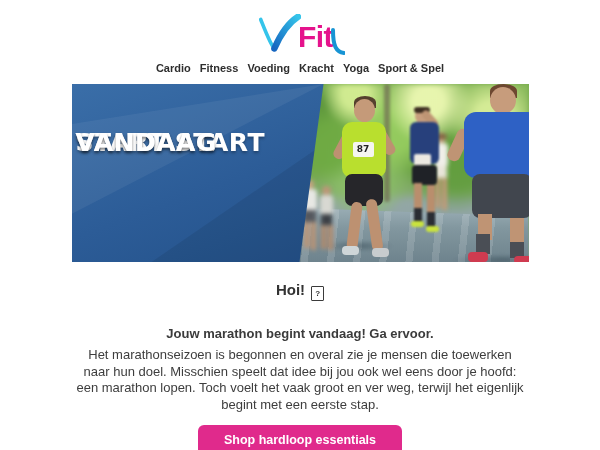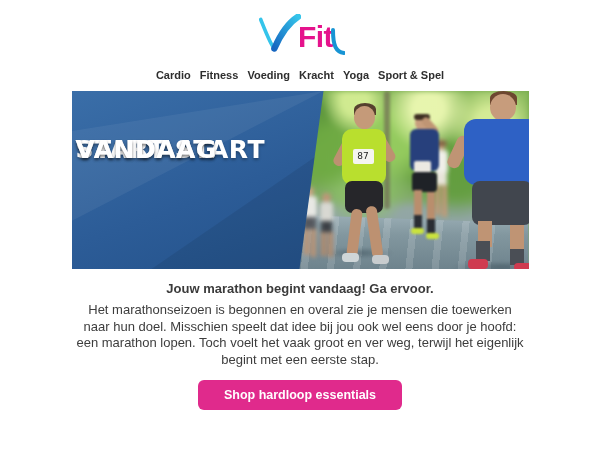--- a/index.html
+++ b/index.html
@@ -8,21 +8,21 @@
 
   
   .logo-row{padding-top:12px;height:50px;display:flex;justify-content:center;align-items:center;}
   .logo{display:flex;align-items:center;text-decoration:none;}
   .logo-swoosh{margin-right:-3px;margin-top:-6px;}
   .logo-fit{font-size:30px;font-weight:bold;letter-spacing:-0.5px;color:var(--color-brand_pink,#e5138c);}
   .logo-winkel{font-size:30px;font-weight:bold;letter-spacing:-0.5px;color:var(--color-brand_blue,#1794d4);}
   .logo-tail{margin-left:-2px;margin-bottom:-12px;}
 
   
-  .nav{margin-top:7px;font-size:11px;font-weight:bold;color:var(--color-nav_dark,#2e2e2e);}
+  .nav{font-size:11px;font-weight:bold;color:var(--color-nav_dark,#2e2e2e);}
   .nav a{color:var(--color-nav_dark,#2e2e2e);text-decoration:none;margin:0 3px;}
 
   
   .hero{position:relative;width:457px;height:178px;margin:10px auto 0;overflow:hidden;background:#74a94c;display:block;}
   .hero *{position:absolute;}
   .photo{inset:0;}
   .foliage{inset:0;filter:blur(2.5px);background:
     radial-gradient(circle at 78% 10%, rgba(236,248,178,.95) 0 4%, transparent 11%),
     radial-gradient(circle at 62% 6%, rgba(216,240,150,.9) 0 4%, transparent 10%),
     radial-gradient(circle at 92% 20%, rgba(226,244,160,.85) 0 4%, transparent 10%),
@@ -48,28 +48,28 @@
     clip-path:polygon(0 0,252px 0,228px 178px,0 178px);
     background:linear-gradient(160deg,#3a6ea8 0%,var(--color-hero_blue,#2c5c97) 45%,#1e4b82 100%);}
   .blue-panel::before{content:"";position:absolute;inset:0;
     clip-path:polygon(0 40px,252px 0,0 130px);background:rgba(255,255,255,.06);}
   .blue-panel::after{content:"";position:absolute;inset:0;
     clip-path:polygon(80px 178px,228px 178px,252px 60px);background:rgba(0,0,0,.08);}
   .headline{left:4px;top:44px;width:238px;color:#fff;
     font-family:"DejaVu Sans",sans-serif;font-weight:800;font-size:25px;line-height:30px;
     letter-spacing:.5px;text-shadow:0 2px 3px rgba(0,0,0,.3);text-align:center;}
 
-  .bib{background:#f5f5f0;color:#222;font-weight:normal;font-size:9px;line-height:15px;
+  .bib{background:#f5f5f0;color:#222;font-weight:bold;font-size:9px;line-height:15px;
     text-align:center;border-radius:2px;font-family:"DejaVu Sans",sans-serif;}
 
   
   .greeting{margin-top:19px;font-size:15px;font-weight:bold;color:#333;}
   .tofu{display:inline-block;width:11px;height:13px;border:1px solid #3b3b3b;border-radius:1px;
         font-size:8px;line-height:13px;font-weight:bold;vertical-align:-1px;margin-left:6px;text-align:center;}
-  .lead{margin-top:12px;font-size:13px;font-weight:bold;color:#3b3b3b;}
+  .lead{margin-top:25px;font-size:13px;font-weight:bold;color:#3b3b3b;}
   .para{margin:6px auto 0;width:452px;font-size:13px;line-height:16.5px;color:#3d3d3d;}
   .cta-row{margin-top:12px;}
   .cta-button{display:inline-block;background:var(--color-button_pink,#e02a8c);color:#fff;
     font-size:12.5px;font-weight:bold;text-decoration:none;padding:8px 26px;border-radius:6px;}
 </style>
 </head>
 <body>
 
 <div class="email">
 
@@ -188,20 +188,23 @@
 
     <div class="blue-panel">
       <div class="headline">
         <div>START START</div>
         <div>VANDAAG</div>
         <div>VANDAAG</div>
       </div>
     </div>
   </a>
 
+  <div class="greeting">
+    <span>Hoi!</span><span class="tofu">?</span>
+  </div>
 
   <div class="lead">Jouw marathon begint vandaag! Ga ervoor.</div>
   <div class="para">Het marathonseizoen is begonnen en overal zie je mensen die toewerken naar hun doel. Misschien speelt dat idee bij jou ook wel eens door je hoofd: een marathon lopen. Toch voelt het vaak groot en ver weg, terwijl het eigenlijk begint met een eerste stap.</div>
 
   <div class="cta-row">
     <a class="cta-button" href="#">Shop hardloop essentials</a>
   </div>
 
 </div>
 

